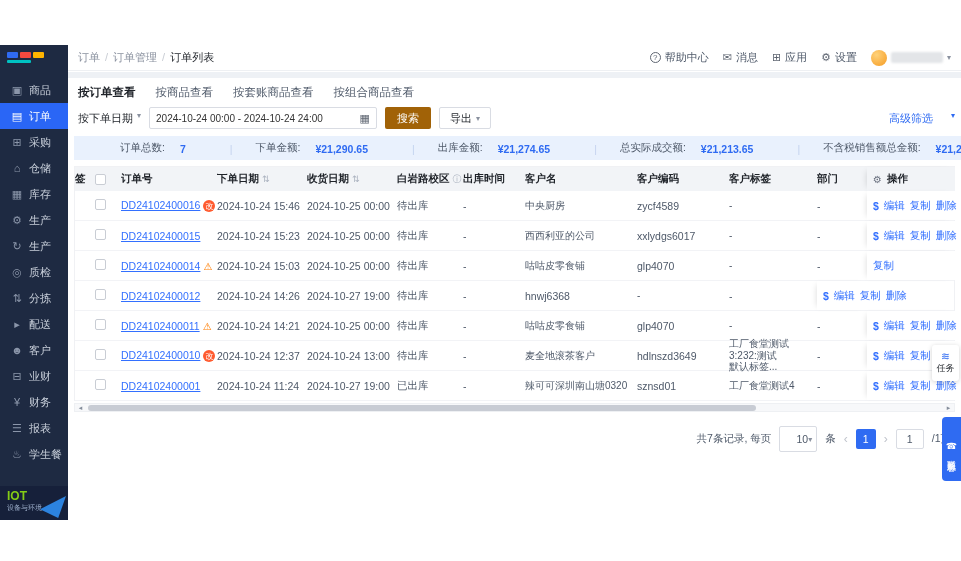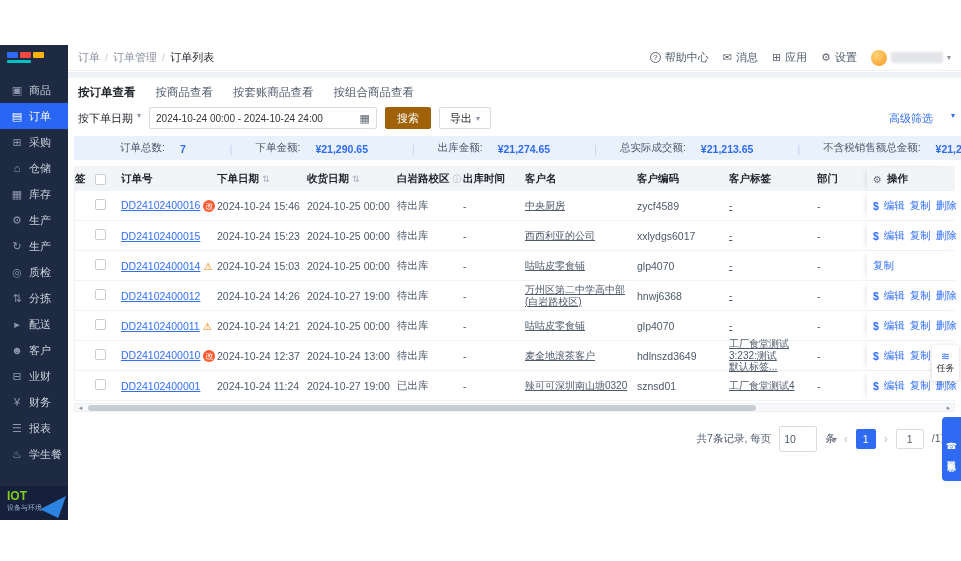--- a/index.html
+++ b/index.html
@@ -66,37 +66,37 @@
 
   
   .table { margin-top:6px; border:1px solid #f0f1f4; border-bottom:none; }
   .grid { display:grid; grid-template-columns:20px 26px 96px 90px 90px 66px 62px 112px 92px 88px 50px 88px; align-items:center; }
   .thead { height:24px; background:#f2f4f7; font-size:10.5px; font-weight:bold; color:#1f2329; }
   .th { display:flex; align-items:center; gap:3px; white-space:nowrap; overflow:hidden; }
   .sorticon { font-size:9px; color:#aab2bf; font-weight:normal; }
   .infoicon { font-size:9px; color:#aab2bf; font-weight:normal; }
   .tr { height:30px; border-bottom:1px solid #f2f3f6; font-size:10.5px; color:#4e5969; background:#fff; }
   .td { overflow:hidden; white-space:nowrap; padding-right:4px; }
-  .pre { white-space:pre-line; line-height:1.15; font-size:10px;text-decoration:underline; }
+  .pre { white-space:pre-line; line-height:1.15; font-size:10px; }
   .cb { width:11px; height:11px; border:1px solid #c9cdd4; border-radius:2px; background:#fff; display:inline-block; cursor:pointer; }
   .olink { color:#3370ff; text-decoration:underline; cursor:pointer; }
   .gai { display:inline-flex; width:12px; height:12px; border-radius:50%; background:#ff5a2e; color:#fff; font-size:8px; align-items:center; justify-content:center; margin-left:3px; vertical-align:middle; }
   .warn { color:#ff7d00; font-size:10px; margin-left:3px; }
   .c-act { height:100%; display:flex; align-items:center; gap:5px; background:#fff; box-shadow:-4px 0 6px -4px rgba(0,0,0,.15); padding-left:6px; }
   .thead .c-act { background:#f2f4f7; }
   .alink { color:#3370ff; cursor:pointer; white-space:nowrap; }
   .payicon { color:#3370ff; font-weight:bold; cursor:pointer; }
   .gearicon { font-size:10px; color:#6b7280; font-weight:normal; }
 
   .hscroll { height:9px; display:flex; align-items:center; background:#f7f8fa; border:1px solid #eef0f3; margin-top:2px; }
   .harrow { width:11px; font-size:7px; color:#868e9c; text-align:center; cursor:pointer; }
   .hthumb { height:6px; background:#c8ccd4; border-radius:3px; width:76%; margin-left:2px; cursor:pointer; }
 
   .pager { margin-top:14px; display:flex; justify-content:flex-end; align-items:center; gap:8px; font-size:10.5px; color:#4e5969; padding-right:4px; }
-  .psel { width:38px; height:20px; border:1px solid #d9dce3; border-radius:2px; display:inline-flex; align-items:center; justify-content:flex-start; padding:12px 4px; cursor:pointer;gap:37px; }
+  .psel { width:38px; height:20px; border:1px solid #d9dce3; border-radius:2px; display:inline-flex; align-items:center; justify-content:flex-end; padding:12px 4px; cursor:pointer; }
   .parrow { color:#c0c4cc; font-size:12px; cursor:pointer; }
   .pcur { width:20px; height:20px; background:#2f6bf2; color:#fff; border-radius:2px; display:inline-flex; align-items:center; justify-content:center; cursor:pointer; }
   .pjump { width:28px; height:20px; border:1px solid #d9dce3; border-radius:2px; font-size:10.5px; text-align:center; color:#4e5969; outline:none; }
 
   
   .float-task { position:absolute; right:2px; top:300px; width:27px; height:36px; background:#fff; box-shadow:0 1px 5px rgba(0,0,0,.18); border-radius:3px; display:flex; flex-direction:column; align-items:center; justify-content:center; font-size:9px; color:#1f2329; cursor:pointer; z-index:5; }
   .float-task .ticon { color:#2f6bf2; font-size:11px; line-height:11px; }
   .float-support { position:absolute; right:0; top:372px; width:19px; height:64px; background:#2f6bf2; border-radius:4px 0 0 4px; color:#fff; display:flex; flex-direction:column; align-items:center; justify-content:center; font-size:9px; line-height:10px; cursor:pointer; z-index:5; }
   .float-support .sicon { font-size:9px; margin-bottom:2px; }
   .vtxt { writing-mode:vertical-lr; letter-spacing:1px; }
@@ -365,22 +365,20 @@
       </div>
 
       <div class="grid tr">
         <div class="td"></div>
         <div class="td"><span class="cb"></span></div>
         <div class="td"><span class="olink">DD24102400012</span></div>
         <div class="td">2024-10-24 14:26</div>
         <div class="td">2024-10-27 19:00</div>
         <div class="td">待出库</div>
         <div class="td">-</div>
-        <div class="td pre">万州区第二中学高中部
-(白岩路校区)</div>
         <div class="td">hnwj6368</div>
         <div class="td pre">-</div>
         <div class="td">-</div>
         <div class="c-act">
           <span class="payicon">$</span>
           <span class="alink">编辑</span>
           <span class="alink">复制</span>
           <span class="alink">删除</span>
         </div>
       </div>

